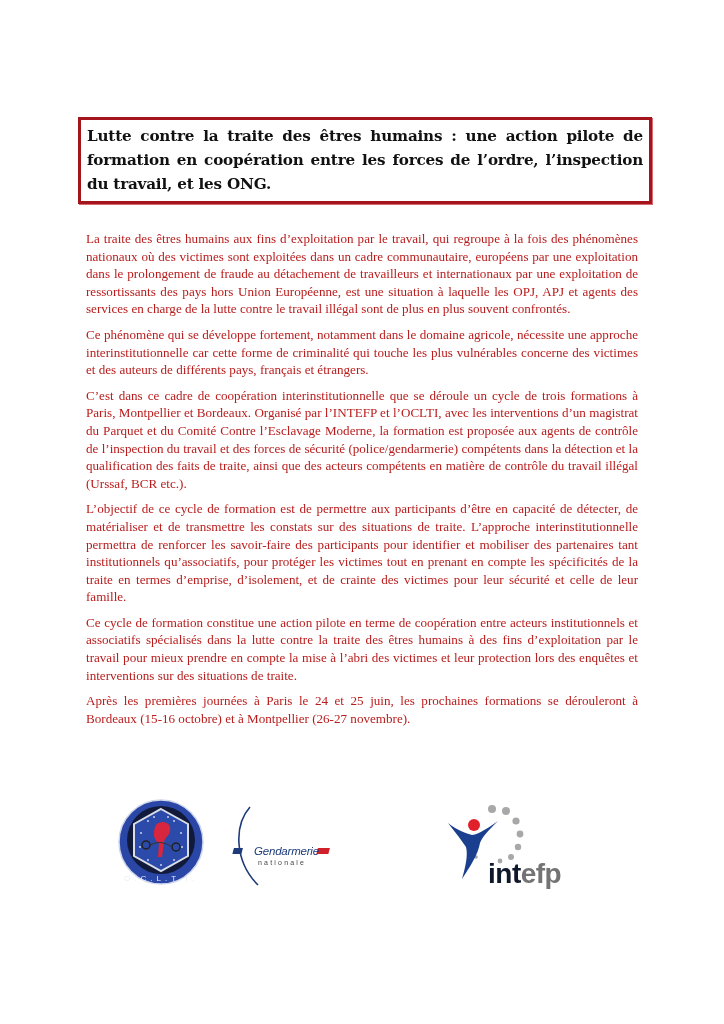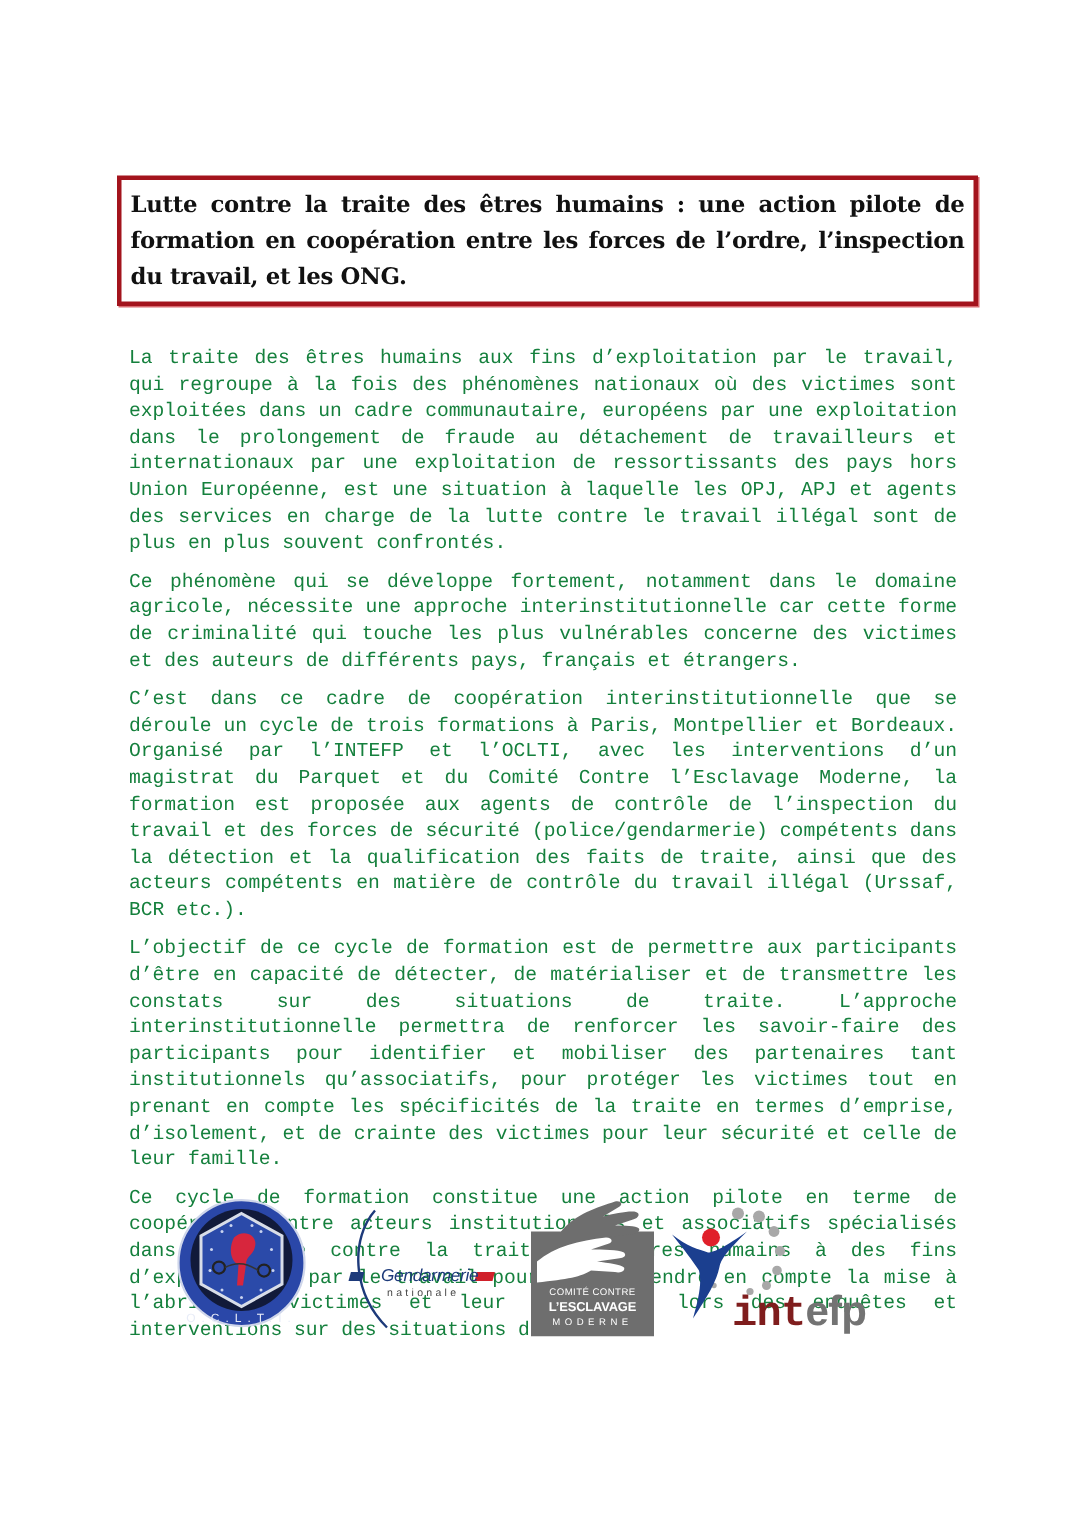--- a/index.html
+++ b/index.html
@@ -10,22 +10,22 @@
       border: 3px solid #a3141d; box-shadow: 1px 1px 0 #d86a70;
       padding: 4px 6px 5px 6px;
     }
     .title {
       margin: 0; font-family: "DejaVu Serif", serif; font-weight: bold;
       font-size: 15.2px; line-height: 24px; color: #111; text-align: justify;
       letter-spacing: -0.2px;
     }
     .body {
       position: absolute; left: 86px; top: 199px; width: 552px;
-      font-family: Liberation Mono, monospace; font-size: 13.1px; line-height: 17.6px;
-      color: #15803d; text-align: justify;
+      font-family: Liberation Serif, serif; font-size: 13.1px; line-height: 17.6px;
+      color: #b91c1c; text-align: justify;
     }
     .body p { margin: 0 0 8px 0; }
     .logos { position: absolute; left: 0; top: 0; width: 724px; height: 1024px; pointer-events: none; }
     .logos > * { pointer-events: auto; }
     .logo { position: absolute; }
     .logo-oclti { left: 118px; top: 766px; width: 86px; height: 90px; text-decoration: underline; }
     .logo-gend { left: 232px; top: 772px; width: 100px; height: 86px; }
     .logo-ccem { left: 354px; top: 768px; width: 82px; height: 92px; }
     .logo-intefp { left: 448px; top: 770px; width: 132px; height: 92px; }
     .gend-text {
@@ -40,38 +40,39 @@
       position: absolute; left: 0; width: 82px; text-align: center; color: #fff;
       font-family: "Liberation Sans", sans-serif; white-space: nowrap;
     }
     .ccem-1 { top: 59px; font-size: 6.4px; letter-spacing: 0.3px; }
     .ccem-2 { top: 67px; font-size: 8.6px; font-weight: bold; letter-spacing: -0.1px; }
     .ccem-3 { top: 79px; font-size: 6.4px; letter-spacing: 3px; }
     .intefp-text {
       position: absolute; left: 40px; top: 58px; font-family: "Liberation Sans", sans-serif;
       font-size: 28px; font-weight: bold; letter-spacing: -0.5px; white-space: nowrap; line-height: 30px;
     }
-    .intefp-int { color: #7f1d1d; font-family: Liberation Mono, monospace; }
+    .intefp-int { color: #0f172a; }
     .intefp-efp { color: #737373; }
   </style>
 </head>
 <body>
 
 <div class="page">
 
   <div class="title-box">
     <h1 class="title">Lutte contre la traite des êtres humains : une action pilote de formation en coopération entre les forces de l’ordre, l’inspection du travail, et les ONG.</h1>
   </div>
 
   <div class="body">
     <p>La traite des êtres humains aux fins d’exploitation par le travail, qui regroupe à la fois des phénomènes nationaux où des victimes sont exploitées dans un cadre communautaire, européens par une exploitation dans le prolongement de fraude au détachement de travailleurs et internationaux par une exploitation de ressortissants des pays hors Union Européenne, est une situation à laquelle les OPJ, APJ et agents des services en charge de la lutte contre le travail illégal sont de plus en plus souvent confrontés.</p>
     <p>Ce phénomène qui se développe fortement, notamment dans le domaine agricole, nécessite une approche interinstitutionnelle car cette forme de criminalité qui touche les plus vulnérables concerne des victimes et des auteurs de différents pays, français et étrangers.</p>
     <p>C’est dans ce cadre de coopération interinstitutionnelle que se déroule un cycle de trois formations à Paris, Montpellier et Bordeaux. Organisé par l’INTEFP et l’OCLTI, avec les interventions d’un magistrat du Parquet et du Comité Contre l’Esclavage Moderne, la formation est proposée aux agents de contrôle de l’inspection du travail et des forces de sécurité (police/gendarmerie) compétents dans la détection et la qualification des faits de traite, ainsi que des acteurs compétents en matière de contrôle du travail illégal (Urssaf, BCR etc.).</p>
     <p>L’objectif de ce cycle de formation est de permettre aux participants d’être en capacité de détecter, de matérialiser et de transmettre les constats sur des situations de traite. L’approche interinstitutionnelle permettra de renforcer les savoir-faire des participants pour identifier et mobiliser des partenaires tant institutionnels qu’associatifs, pour protéger les victimes tout en prenant en compte les spécificités de la traite en termes d’emprise, d’isolement, et de crainte des victimes pour leur sécurité et celle de leur famille.</p>
     <p>Ce cycle de formation constitue une action pilote en terme de coopération entre acteurs institutionnels et associatifs spécialisés dans la lutte contre la traite des êtres humains à des fins d’exploitation par le travail pour mieux prendre en compte la mise à l’abri des victimes et leur protection lors des enquêtes et interventions sur des situations de traite.</p>
+    <p>Après les premières journées à Paris le 24 et 25 juin, les prochaines formations se dérouleront à Bordeaux (15-16 octobre) et à Montpellier (26-27 novembre).</p>
   </div>
 
   <div class="logos">
 
     <div class="logo logo-oclti">
       <svg width="86" height="90" viewBox="0 0 86 90">
         <circle cx="43" cy="45" r="42" fill="#2a47a8" stroke="#cfd6ea" stroke-width="1.5"></circle>
         <circle cx="43" cy="43" r="34" fill="#111a3a"></circle>
         <polygon points="43,12 70,27 70,59 43,74 16,59 16,27" fill="#2b4aa9" stroke="#d8dde8" stroke-width="2"></polygon>
         <g fill="#c9d3f0">
@@ -98,30 +99,20 @@
     <div class="logo logo-gend">
       <svg width="100" height="86" viewBox="0 0 100 86" style="position:absolute;left:0;top:0">
         <path d="M18,4 C2,22 2,58 26,82" fill="none" stroke="#1d3a7a" stroke-width="1.6"></path>
         <rect x="14" y="45" width="9" height="6" fill="#1d3a7a" transform="skewX(-15)"></rect>
         <rect x="86" y="45" width="12" height="6" fill="#d0202a" transform="skewX(-15) translate(12,0)"></rect>
       </svg>
       <div class="gend-text">Gendarmerie</div>
       <div class="gend-sub">nationale</div>
     </div>
 
-    <div class="logo logo-ccem">
-      <svg width="82" height="92" viewBox="0 0 82 92" style="position:absolute;left:0;top:0">
-        <polygon points="0,22 82,22 82,92 0,92" fill="#6e6e6e"></polygon>
-        <path d="M20,22 C30,10 44,6 56,2 C60,1 62,4 58,6 L48,12 C56,10 66,8 70,9 C73,10 72,13 68,14 L56,18 C62,18 70,18 72,20 C73,22 70,24 66,24 L50,26 C44,30 38,34 30,40 L20,40 Z" fill="#6e6e6e"></path>
-        <path d="M4,42 C16,32 32,28 50,26 C54,26 55,29 52,30 L40,34 C48,34 58,34 62,36 C64,38 62,40 58,40 L44,42 C52,43 60,44 62,46 C63,48 60,50 56,49 L40,48 C34,52 24,54 4,56 Z" fill="#ffffff"></path>
-      </svg>
-      <div class="ccem-text ccem-1">COMITÉ CONTRE</div>
-      <div class="ccem-text ccem-2">L’ESCLAVAGE</div>
-      <div class="ccem-text ccem-3">MODERNE</div>
-    </div>
 
     <div class="logo logo-intefp">
       <svg width="132" height="92" viewBox="0 0 132 92" style="position:absolute;left:0;top:0">
         <g fill="#a8a8a8">
           <circle cx="44" cy="8" r="4"></circle>
             <circle cx="58" cy="10" r="4"></circle>
             <circle cx="68" cy="20" r="3.6"></circle>
           <circle cx="72" cy="33" r="3.4"></circle>
             <circle cx="70" cy="46" r="3.2"></circle>
             <circle cx="63" cy="56" r="3"></circle>

